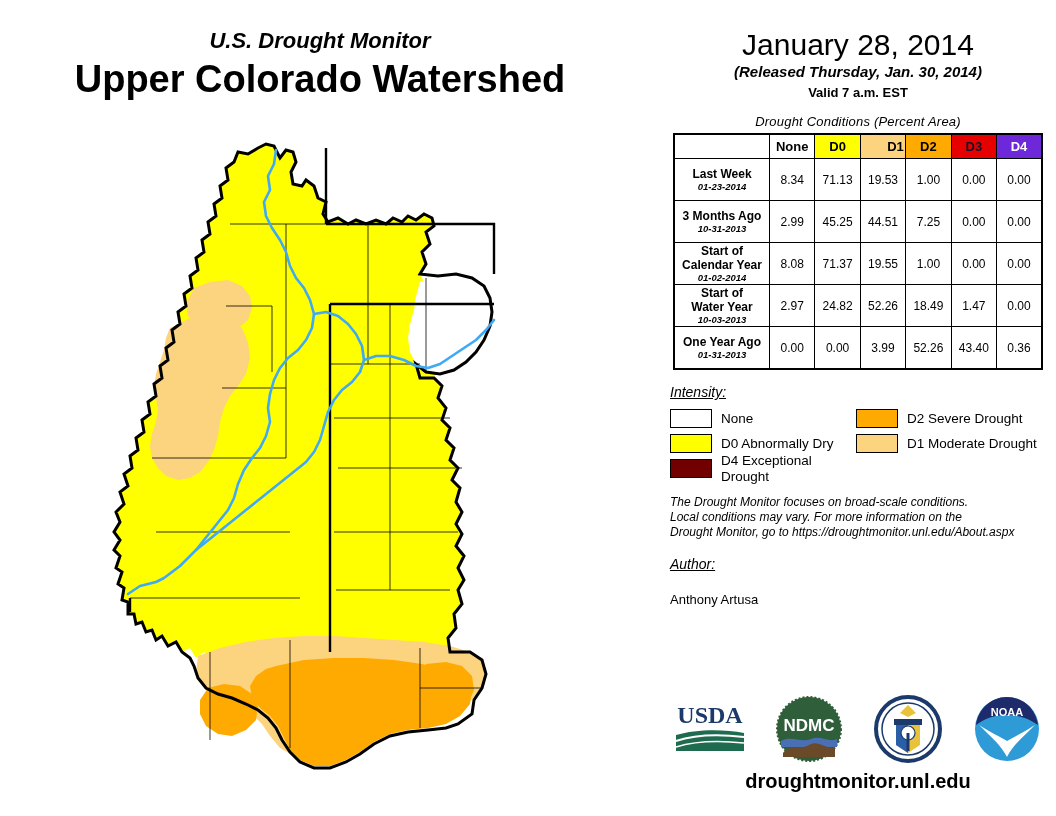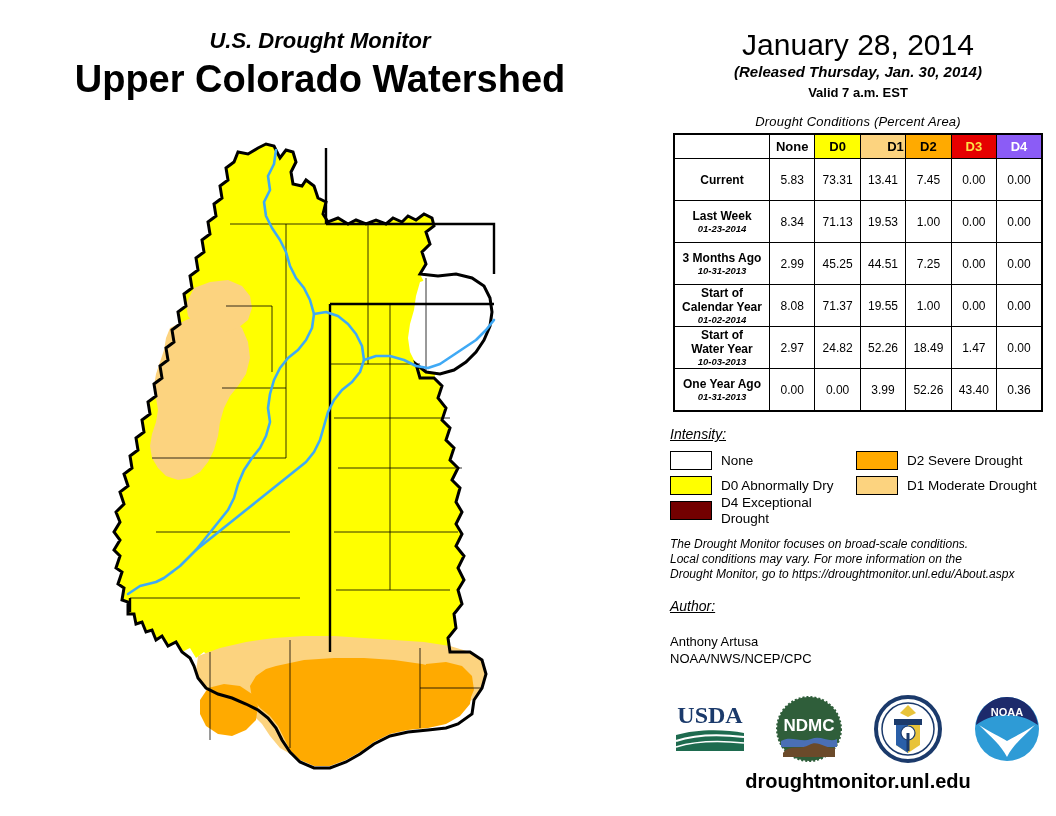--- a/index.html
+++ b/index.html
@@ -292,34 +292,25 @@
   <div id="table-caption">Drought Conditions (Percent Area)</div>
 
   <table id="conditions-table">
     <thead>
       <tr>
         <th class="corner-cell"></th>
       <th style="background: rgb(255, 255, 255);">None</th>
           <th style="background: rgb(255, 255, 0);">D0</th>
           <th style="background: rgb(252, 211, 127); padding-left: 25px;">D1</th>
           <th style="background: rgb(255, 170, 0);">D2</th>
-          <th style="background: rgb(230, 0, 0); color: #fde047;">D3</th>
-          <th style="background: #8b5cf6; color: rgb(255, 255, 255);">D4</th>
+          <th style="background: rgb(230, 0, 0); color: #0f172a;">D3</th>
+          <th style="background: #6d28d9; color: rgb(255, 255, 255);">D4</th>
         </tr>
     </thead>
     <tbody>
-        <tr>
-          <td class="row-label">Current</td>
-          <td class="val-cell">5.83</td>
-          <td class="val-cell">73.31</td>
-          <td class="val-cell">13.41</td>
-          <td class="val-cell">7.45</td>
-          <td class="val-cell">0.00</td>
-          <td class="val-cell">0.00</td>
-        </tr>
         <tr>
           <td class="row-label">Last Week<span class="lbl-date">01-23-2014</span></td>
           <td class="val-cell">8.34</td>
           <td class="val-cell">71.13</td>
           <td class="val-cell">19.53</td>
           <td class="val-cell">1.00</td>
           <td class="val-cell">0.00</td>
           <td class="val-cell">0.00</td>
         </tr>
         <tr>
@@ -389,21 +380,20 @@
 
   <div id="disclaimer">
     <div>The Drought Monitor focuses on broad-scale conditions.</div>
     <div>Local conditions may vary. For more information on the</div>
     <div>Drought Monitor, go to https://droughtmonitor.unl.edu/About.aspx</div>
   </div>
 
   <div id="author-section">
     <div id="author-heading">Author:</div>
     <div class="author-line">Anthony Artusa</div>
-    <div class="author-line">NOAA/NWS/NCEP/CPC</div>
   </div>
 
   <div id="logo-row">
 
     <svg class="logo" viewBox="0 0 80 80">
       <text x="40" y="34" text-anchor="middle" font-family="Liberation Serif, serif" font-size="24" font-weight="bold" fill="#1B3A6B">USDA</text>
       <path d="M6,46 C26,40 54,40 74,44 L74,62 L6,62 Z" fill="#1E6B4F"></path>
       <path d="M6,52 C24,46 48,45 74,48" fill="none" stroke="#ffffff" stroke-width="2"></path>
       <path d="M6,58 C22,53 46,51 74,54" fill="none" stroke="#ffffff" stroke-width="1.4"></path>
     </svg>

